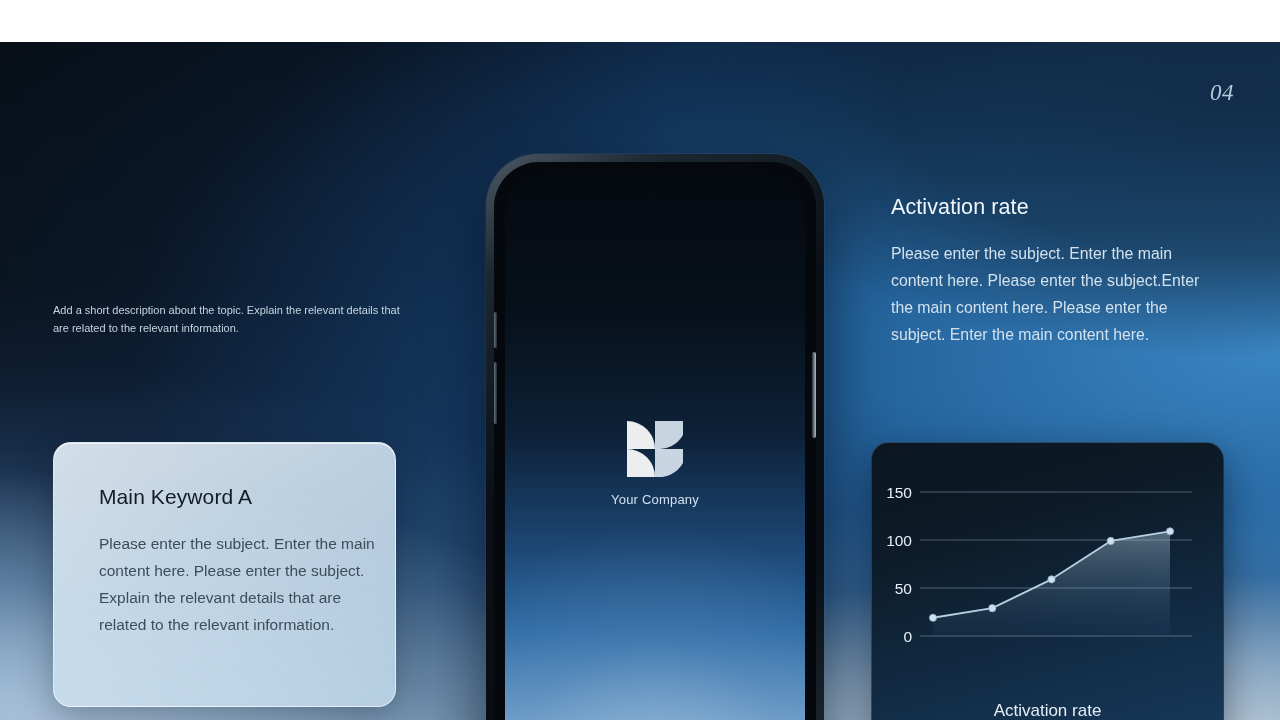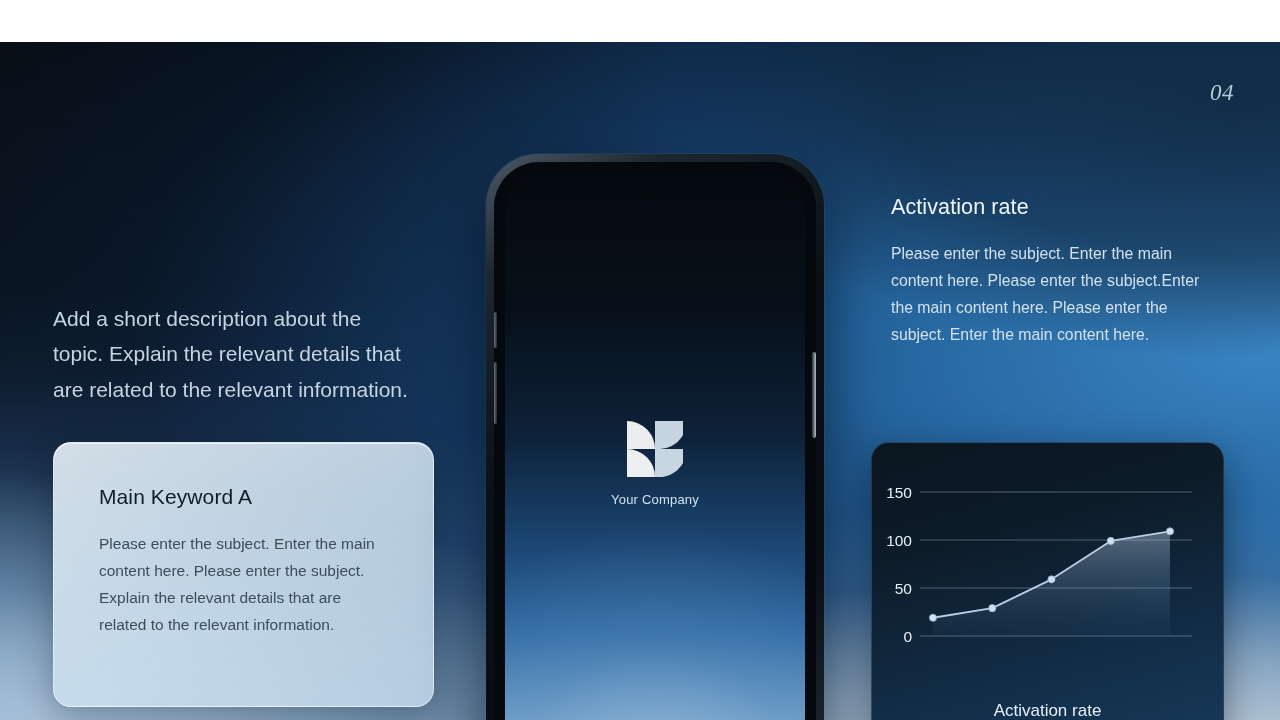--- a/index.html
+++ b/index.html
@@ -63,29 +63,29 @@
     font-size: 62px;
     font-weight: 400;
     line-height: 1.12;
     color: #f4f8fb;
     letter-spacing: -0.8px;
   }
   .headline .l2 { display:block; }
   .lead {
     position: absolute; left: 53px; top: 259px;
     width: 360px;
-    font-size: 21px;
+    font-size: 11px;
     line-height: 1.68;
     color: #c6d4e0;
   }
 
   
   .kw-card {
     position: absolute; left: 53px; top: 400px;
-    width: 381px; height: 265px;
+    width: 343px; height: 265px;
     border-radius: 18px;
     background: linear-gradient(150deg, rgba(226,236,244,0.93) 0%, rgba(205,224,238,0.90) 45%, rgba(192,216,234,0.86) 100%);
     border: 1px solid rgba(255,255,255,0.55);
     box-shadow: 0 10px 34px rgba(3,14,28,0.30), inset 0 1px 0 rgba(255,255,255,0.7);
     backdrop-filter: blur(4px);
   }
   .kw-title {
     position: absolute; left: 45px; top: 42px;
     font-size: 21px; font-weight: 400;
     color: #121c27;

